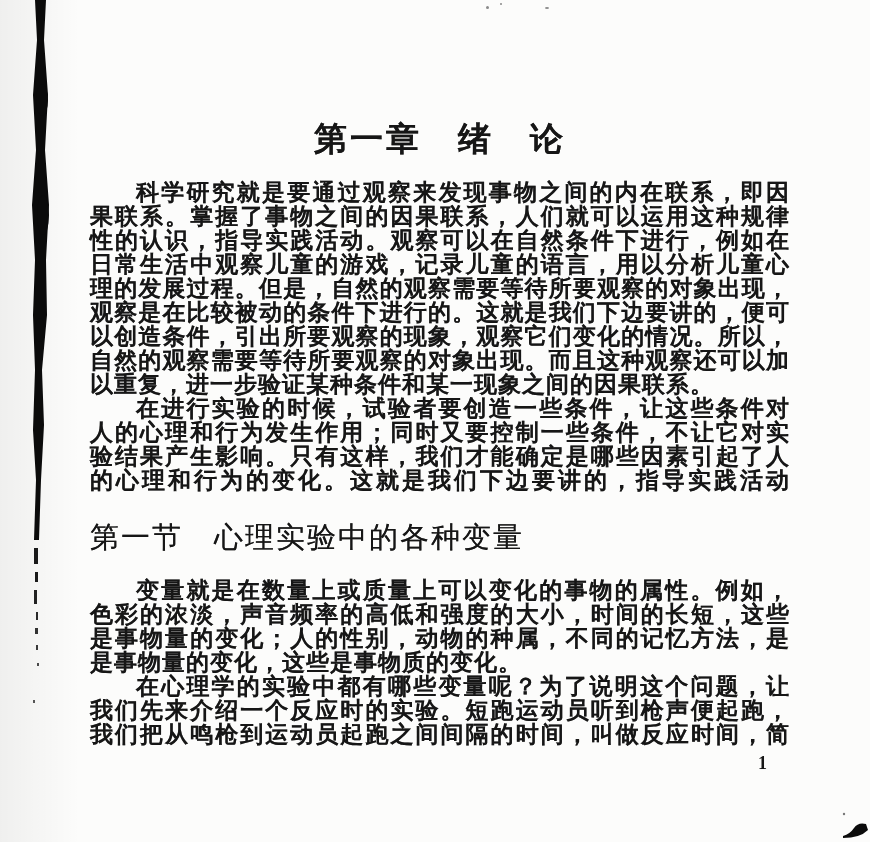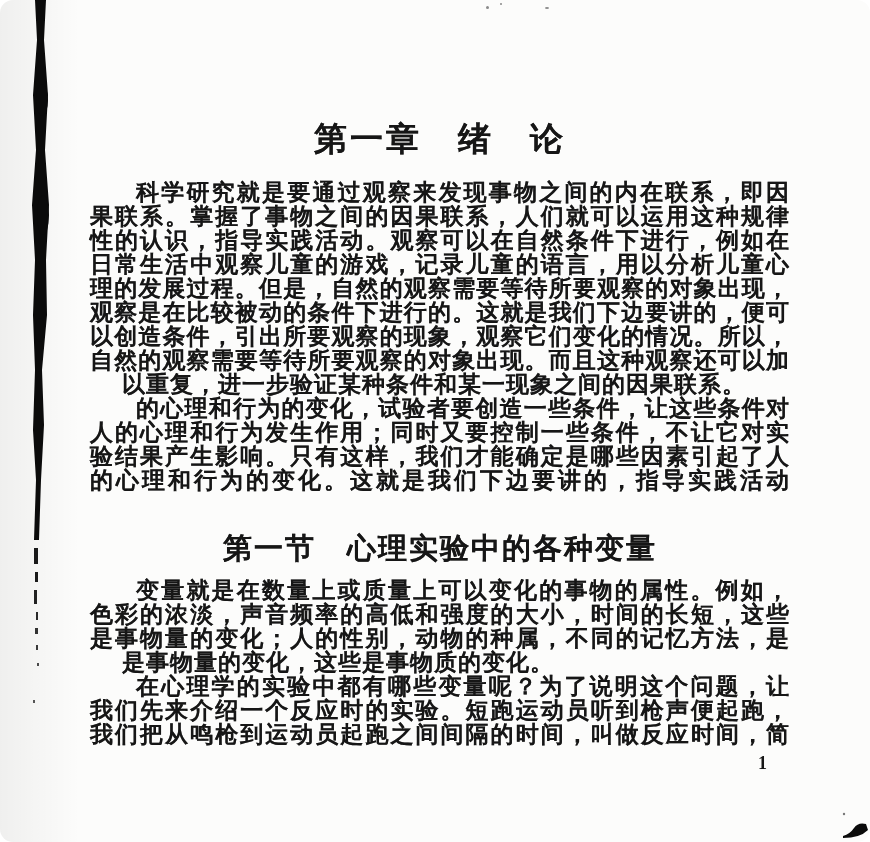--- a/index.html
+++ b/index.html
@@ -8,21 +8,20 @@
     background: #ffffff;
   }
   .scan-page {
     position: relative;
     width: 870px;
     height: 842px;
     background: #fcfcfb;
     overflow: hidden;
     font-family: "Liberation Serif", serif;
     color: #161616;
-    border-radius: 13px;
   }
   
   .gutter-shade {
     position: absolute;
     left: 0; top: 0; bottom: 0;
     width: 80px;
     background: linear-gradient(to right, rgba(0,0,0,0.05), rgba(0,0,0,0.0));
     pointer-events: none;
   }
   .text-block {
@@ -39,46 +38,46 @@
     right: 0;
     text-align: center;
     font-size: 33px;
     font-weight: 700;
     letter-spacing: 3px;
     white-space: nowrap;
     text-shadow: 0 0 0.6px rgba(0,0,0,0.7);
   }
   .section-title {
     position: absolute;
-    top: 529px;
+    top: 518px;
     left: 0;
     right: 0;
-    text-align: center;
+    text-align: left;
     font-size: 29px;
-    font-weight: 700;
+    font-weight: 400;
     letter-spacing: 2px;
     white-space: nowrap;
     text-shadow: 0 0 0.5px rgba(0,0,0,0.7);
   }
   .para-block { position: absolute; left: 0; width: 700px; }
   .block-a { top: 181px; }
   .block-b { top: 579px; }
   .line {
     height: 24px;
     line-height: 24px;
     font-size: 23px;
     font-weight: 700;
     letter-spacing: 1px;
     text-align: justify;
     text-align-last: justify;
     white-space: nowrap;
     text-shadow: 0 0 0.5px rgba(0,0,0,0.55);
   }
   .line.indent { padding-left: 46px; }
-  .line.last { text-align-last: left; white-space: normal; margin-left: 32px; }
+  .line.last { text-align-last: left; white-space: normal; }
   .page-number {
     position: absolute;
     top: 753px;
     left: 668px;
     width: 24px;
     font-size: 18px;
     font-weight: 700;
     text-align: left;
   }
   .artifact { position: absolute; pointer-events: none; }
@@ -130,21 +129,21 @@
       <div class="line indent">科学研究就是要通过观察来发现事物之间的内在联系，即因</div>
       <div class="line">果联系。掌握了事物之间的因果联系，人们就可以运用这种规律</div>
       <div class="line">性的认识，指导实践活动。观察可以在自然条件下进行，例如在</div>
       <div class="line">日常生活中观察儿童的游戏，记录儿童的语言，用以分析儿童心</div>
       <div class="line">理的发展过程。但是，自然的观察需要等待所要观察的对象出现，</div>
       <div class="line">观察是在比较被动的条件下进行的。这就是我们下边要讲的，便可</div>
       <div class="line">以创造条件，引出所要观察的现象，观察它们变化的情况。所以，</div>
       <div class="line">自然的观察需要等待所要观察的对象出现。而且这种观察还可以加</div>
       <div class="line last">以重复，进一步验证某种条件和某一现象之间的因果联系。</div>
 
-      <div class="line indent">的心理和行为的变化，试验者要创造一些条件，让这些条件对</div>
+      <div class="line indent">在进行实验的时候，试验者要创造一些条件，让这些条件对</div>
       <div class="line">人的心理和行为发生作用；同时又要控制一些条件，不让它对实</div>
       <div class="line">验结果产生影响。只有这样，我们才能确定是哪些因素引起了人</div>
       <div class="line">的心理和行为的变化。这就是我们下边要讲的，指导实践活动</div>
     </div>
 
     <div class="section-title">第一节　心理实验中的各种变量</div>
 
     <div class="para-block block-b">
       <div class="line indent">变量就是在数量上或质量上可以变化的事物的属性。例如，</div>
       <div class="line">色彩的浓淡，声音频率的高低和强度的大小，时间的长短，这些</div>

